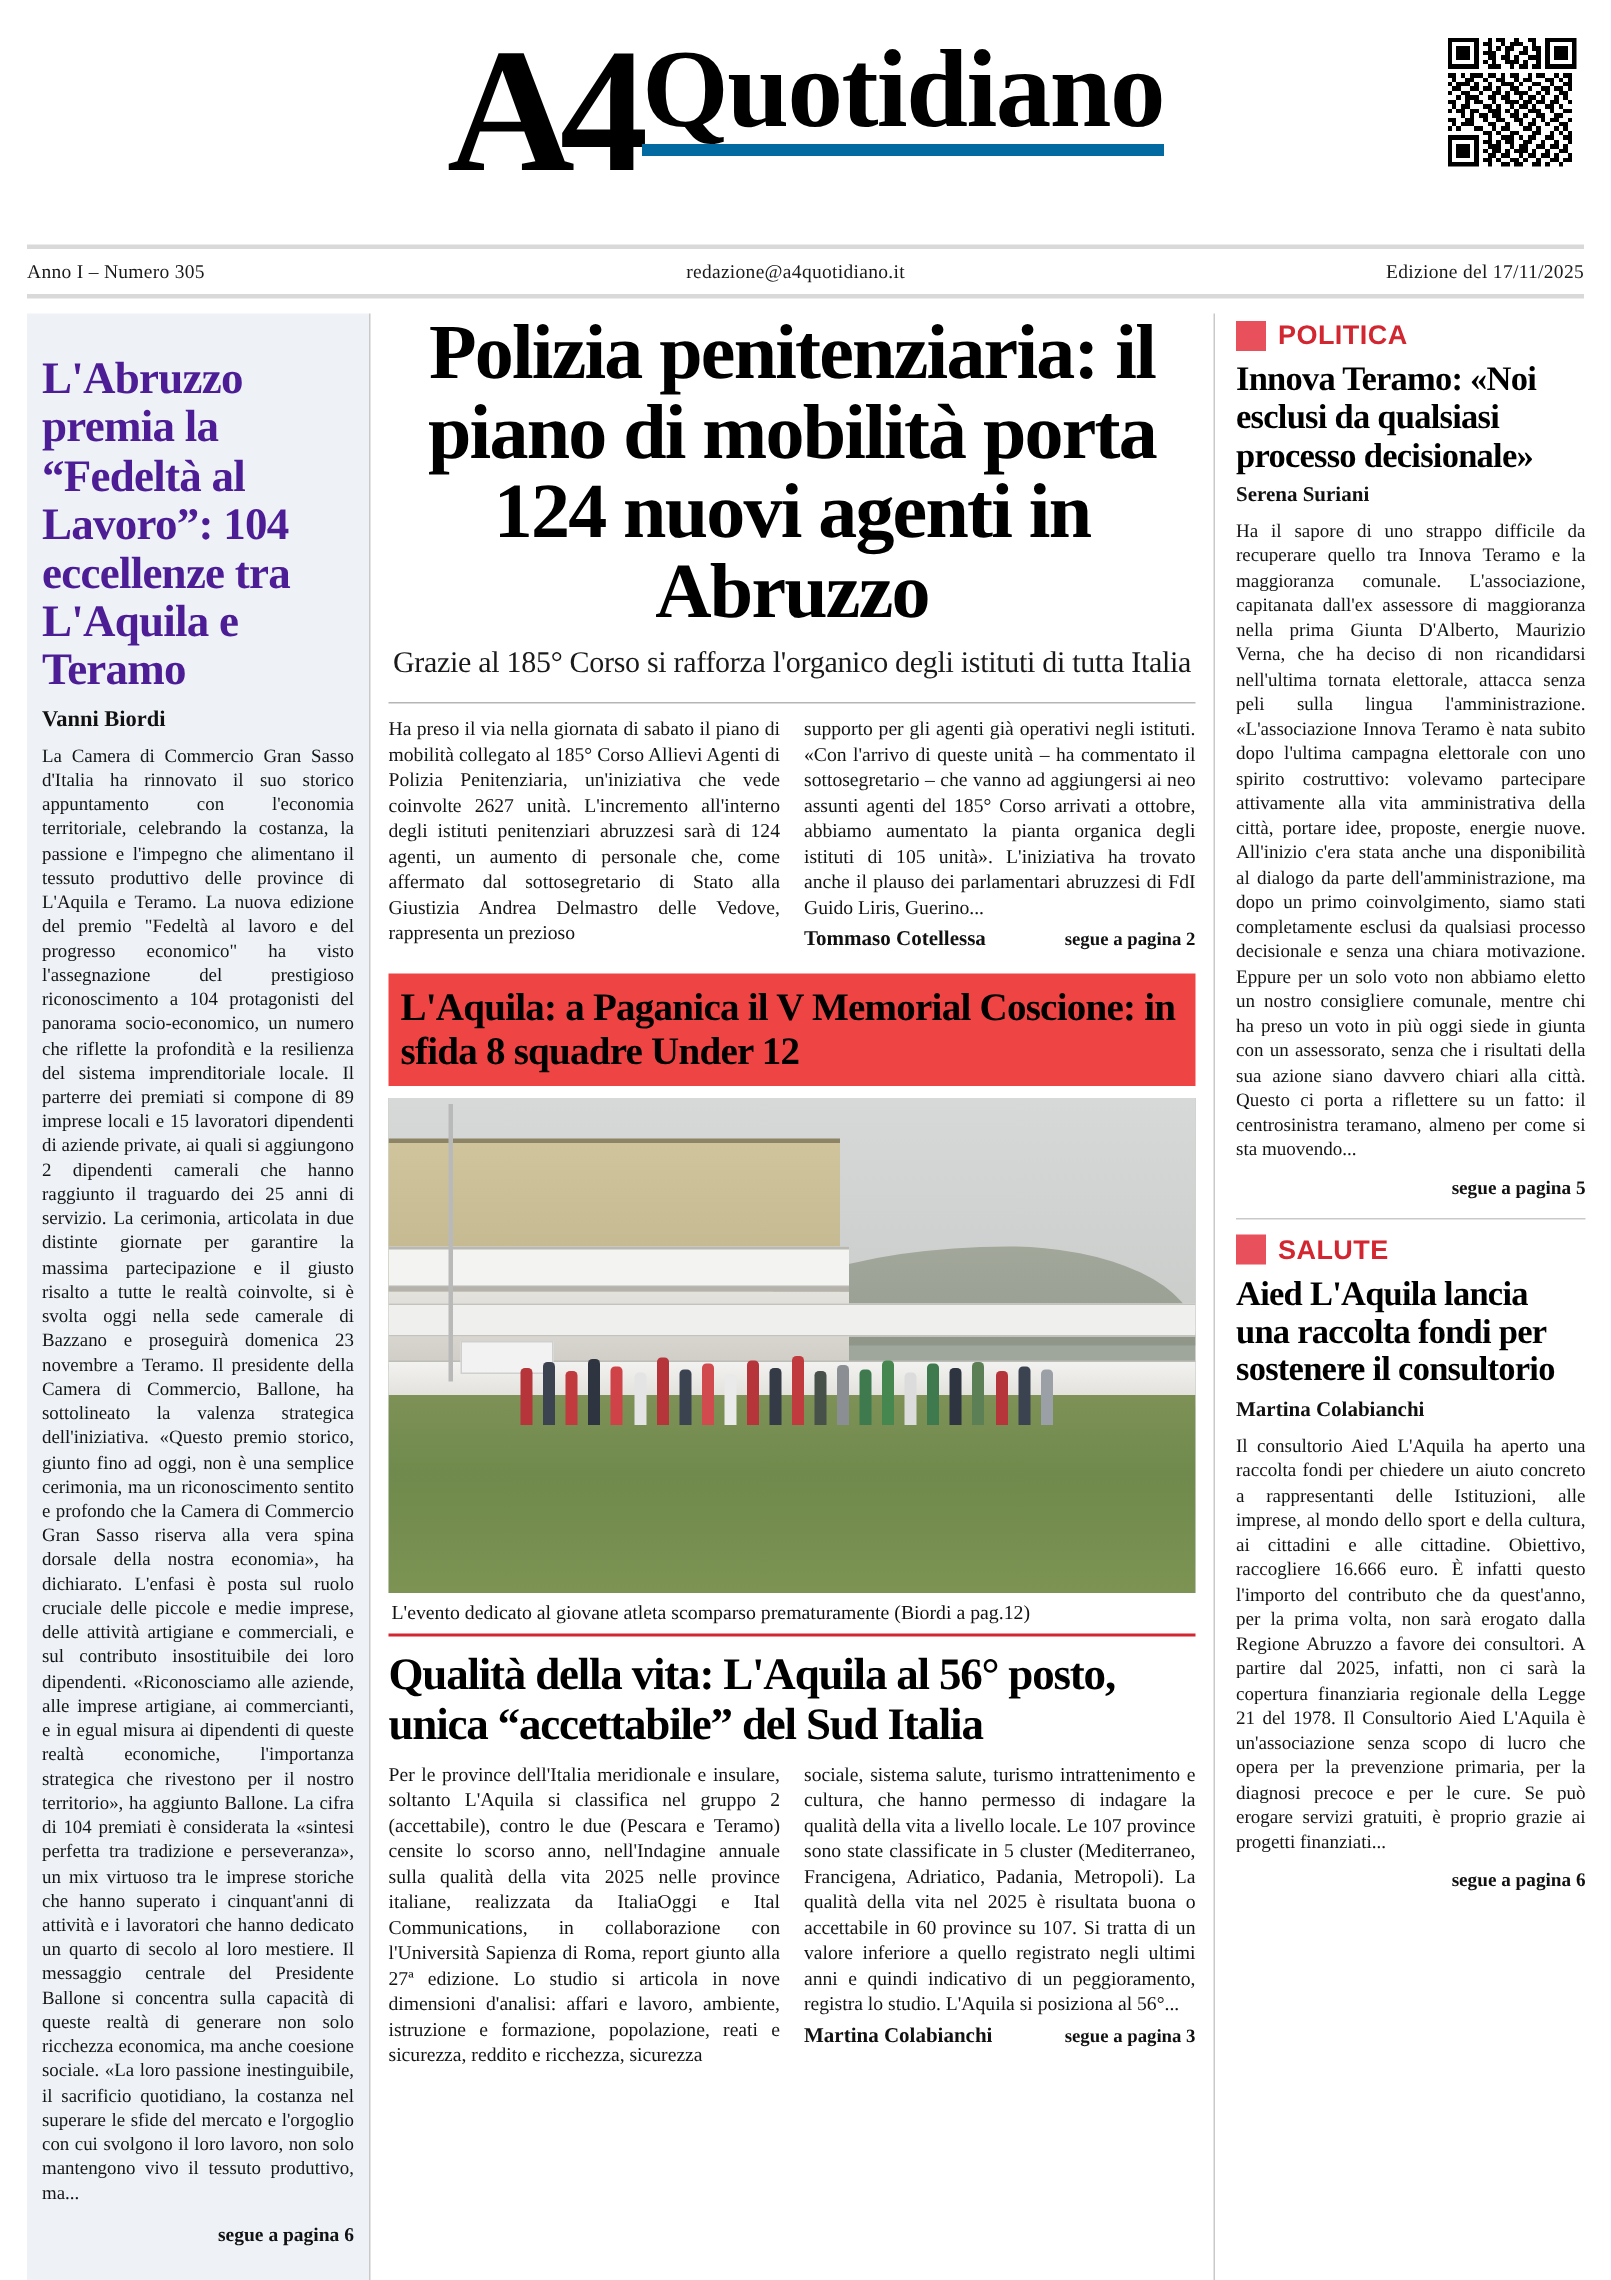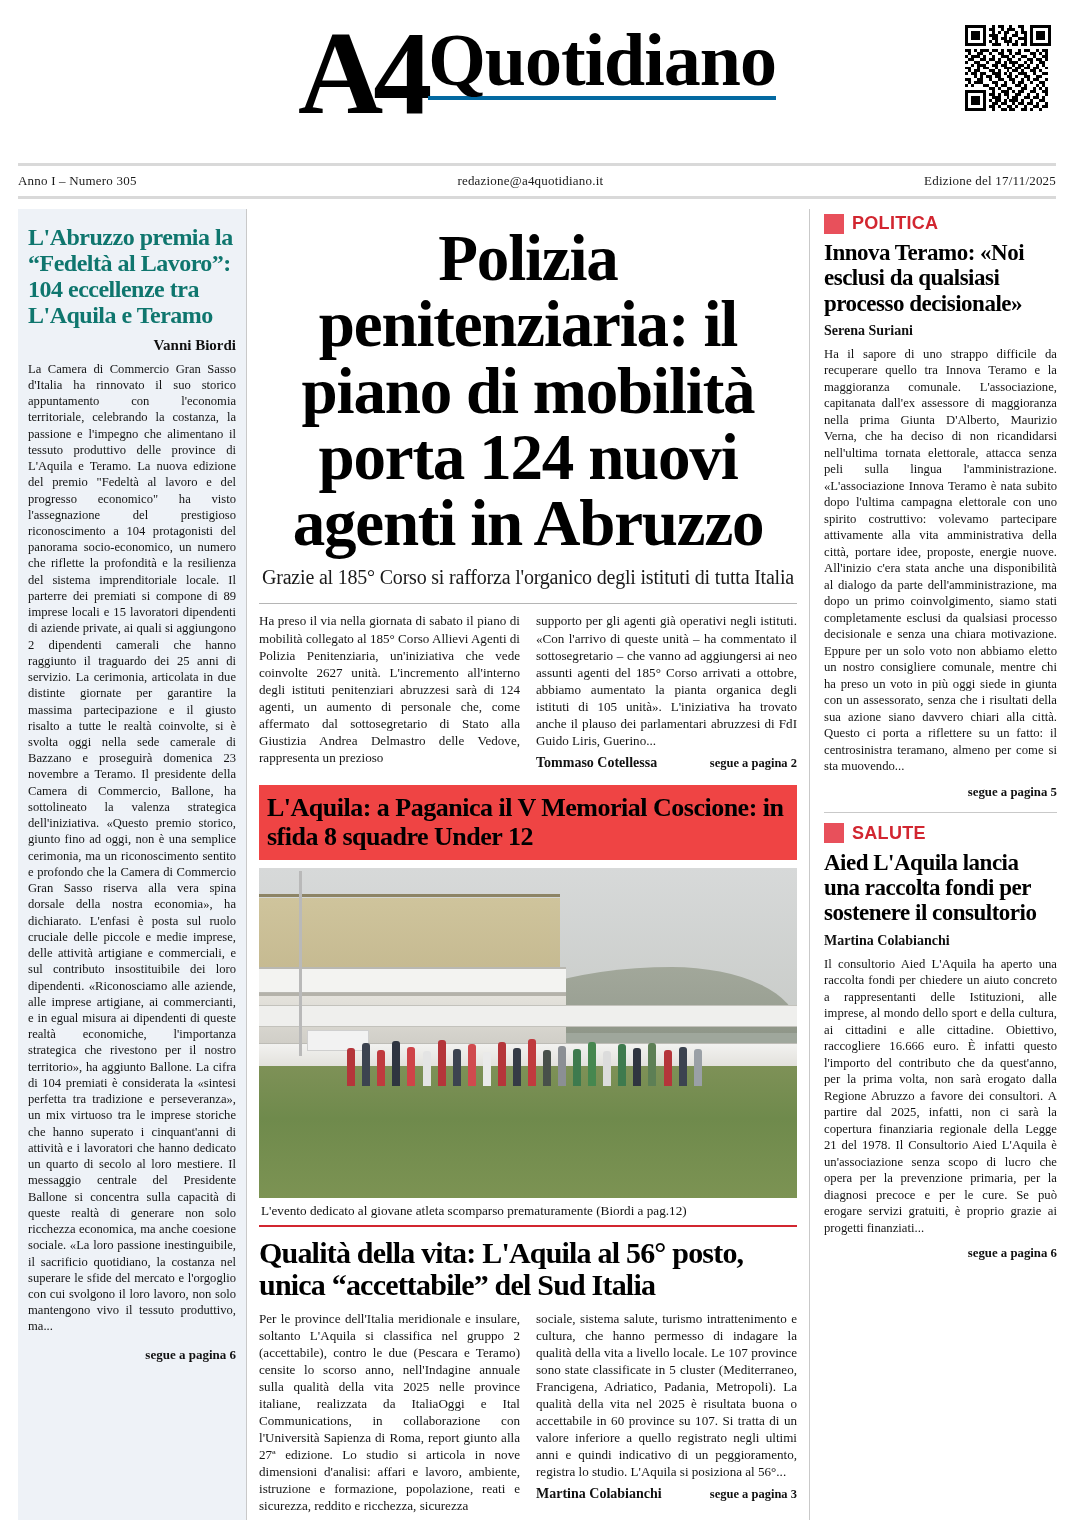--- a/index.html
+++ b/index.html
@@ -48,21 +48,21 @@
   .logo-right {
     padding-top: 8px;
   }
   .logo-title {
     font-family: "Liberation Serif", serif;
     font-weight: bold;
     font-size: 74px;
     line-height: 0.92;
     letter-spacing: -1px;
     color: #000;
-    border-bottom: 4px solid #0369a1;
+    border-bottom: 8px solid #0369a1;
     padding-bottom: 2px;
   }
   .logo-sub {
     font-family: "Liberation Sans", sans-serif;
     font-size: 23px;
     letter-spacing: 0.5px;
     color: #000;
     padding-top: 5px;
     text-align: center;
   }
@@ -113,25 +113,25 @@
     font-weight: bold;
     font-size: 25px;
     color: #d22630;
     text-align: center;
     letter-spacing: -0.4px;
     margin: 6px 0 4px 0;
   }
   .lead-head {
     font-family: "Liberation Serif", serif;
     font-weight: bold;
-    font-size: 65px;
+    font-size: 52px;
     line-height: 1.02;
     text-align: center;
     letter-spacing: -1.2px;
-    margin: 16px 0 4px 0;
+    margin: 0 0 4px 0;
     color: #000;
   }
   .lead-sub {
     font-family: "Liberation Serif", serif;
     font-size: 20px;
     text-align: center;
     color: #1a1a1a;
     margin: 10px 0 14px 0;
     letter-spacing: -0.2px;
   }
@@ -150,21 +150,20 @@
     text-align: justify;
     margin: 0;
     color: #141414;
     hyphens: auto;
   }
   .byline {
     font-family: "Liberation Serif", serif;
     font-weight: bold;
     font-size: 14px;
     margin: 3px 0 0 0;
-    text-align: right;
   }
   .segue {
     font-family: "Liberation Serif", serif;
     font-weight: bold;
     font-size: 12.5px;
     text-align: right;
   }
   .byline-row {
     display: flex; justify-content: space-between; align-items: baseline;
     margin-top: 3px;
@@ -173,25 +172,25 @@
   
   .leftbox {
     background: #eef2f7;
     padding: 10px 10px 12px 10px;
     box-sizing: border-box;
     height: 100%;
   }
   .leftbox h2 {
     font-family: "Liberation Serif", serif;
     font-weight: bold;
-    font-size: 24px;
+    font-size: 30px;
     line-height: 1.08;
-    margin: 6px 0 8px 0;
+    margin: 18px 0 8px 0;
     letter-spacing: -0.5px;
-    color: #0f766e;
+    color: #4c1d95;
   }
   .leftbox .byline { margin-bottom: 7px; font-size: 15px; }
   .leftbox p.bt { font-size: 12.6px; line-height: 1.29; }
   .leftbox .segue { margin-top: 12px; font-size: 13px; }
 
   
   .photo-head {
     background: #ef4444;
     font-family: "Liberation Serif", serif;
     font-weight: bold;

